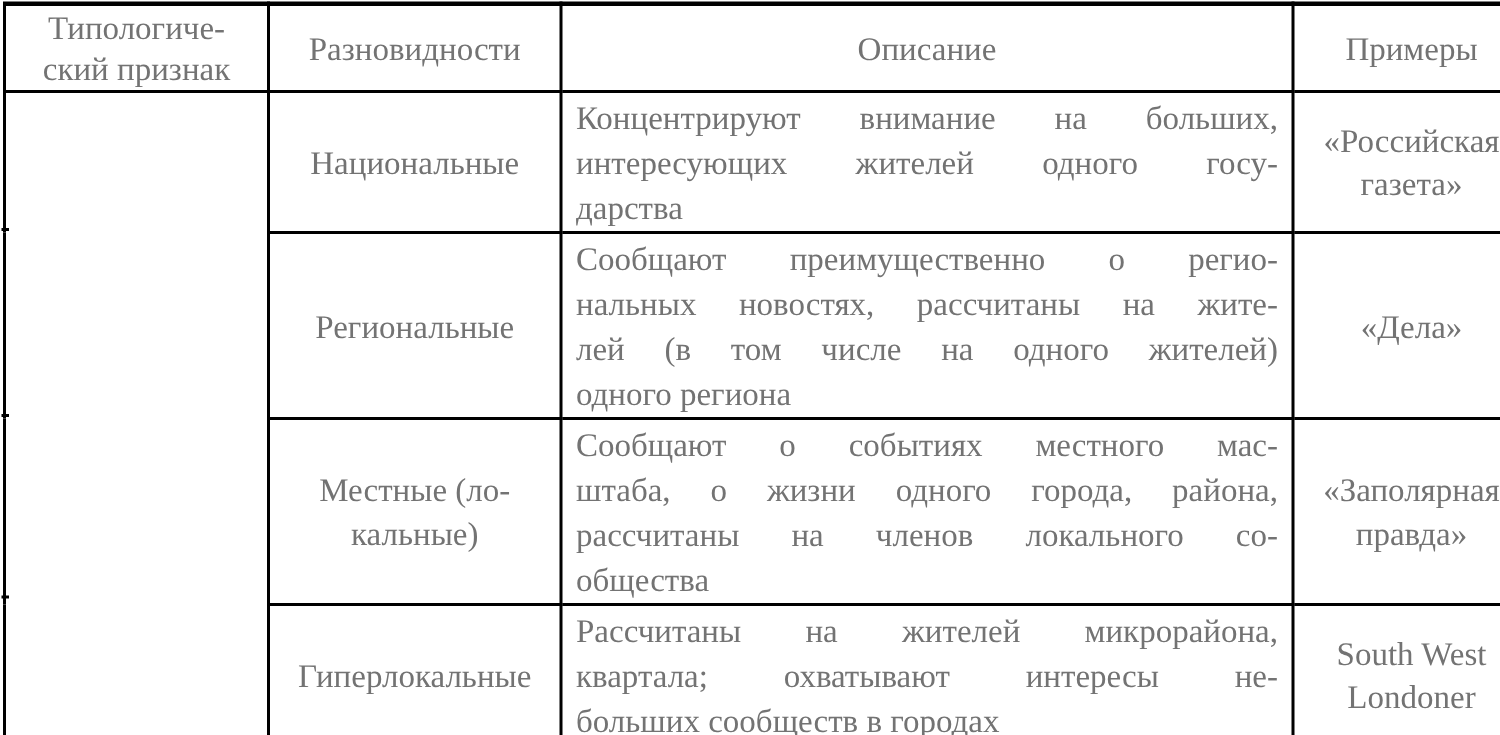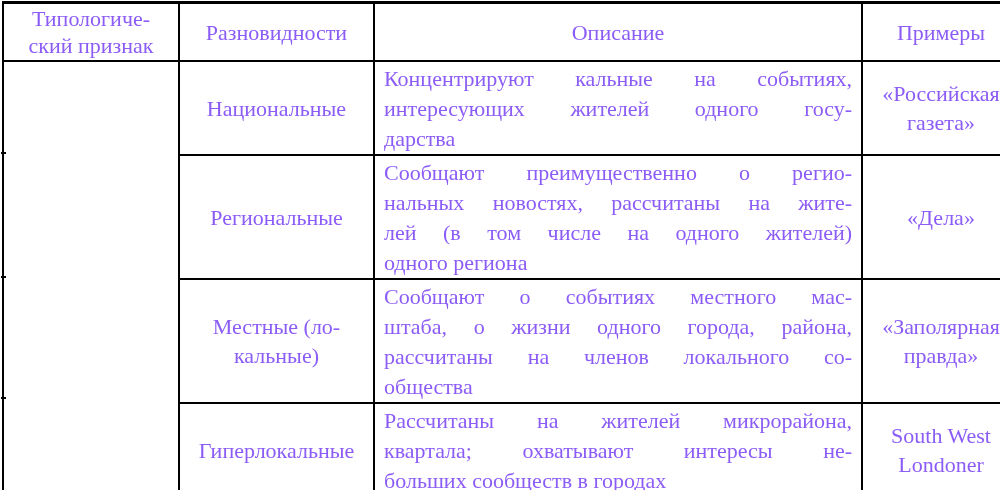--- a/index.html
+++ b/index.html
@@ -1,18 +1,18 @@
 <!DOCTYPE html>
 <html><head>
 <meta charset="utf-8">
 <style>
   html,body{margin:0;padding:0;background:#ffffff;}
   .page{
     width:1000px;height:490px;position:relative;overflow:hidden;
-    background:#ffffff;color:#8b5cf6;
+    background:#ffffff;color:#737373;
     font-family:"Liberation Serif", serif;
   }
   table.typo{
     border-collapse:collapse;table-layout:fixed;
     width:995px;margin:1px 0 0 2px;
   }
   table.typo{border:2px solid #000;border-top-width:3px;border-bottom-width:3px;}
   table.typo th, table.typo td{border:2px solid #000;}
   th{
     font-weight:normal;font-size:22px;line-height:27px;
@@ -63,21 +63,21 @@
           </th>
         </tr>
     </thead>
     <tbody>
         <tr class="r0">
           <td class="feature-cell" rowspan="4"></td>
           <td class="variety-cell">
             <div class="vline">Национальные</div>
           </td>
           <td class="desc-cell">
-            <div class="dline">Концентрируют кальные на событиях,</div>
+            <div class="dline">Концентрируют внимание на больших,</div>
             <div class="dline">интересующих жителей одного госу-</div>
             <div class="dline last">дарства</div>
           </td>
           <td class="example-cell">
             <div class="eline">«Российская</div>
             <div class="eline">газета»</div>
           </td>
         </tr>
         <tr class="r1">
           <td class="variety-cell">

